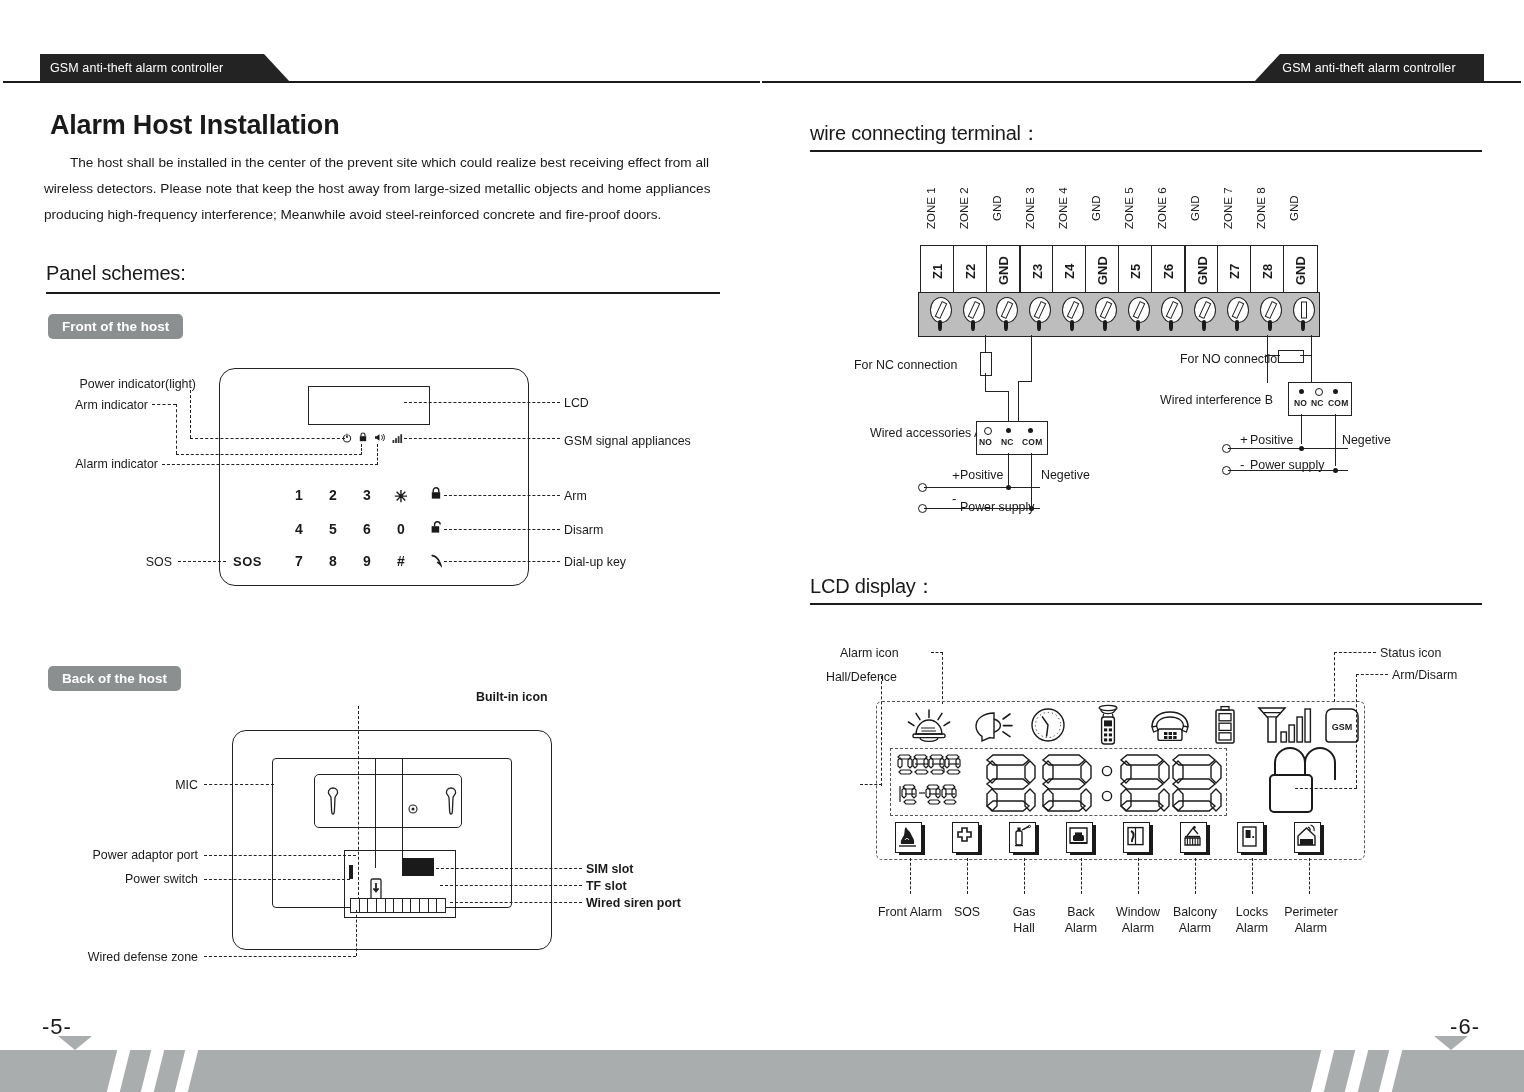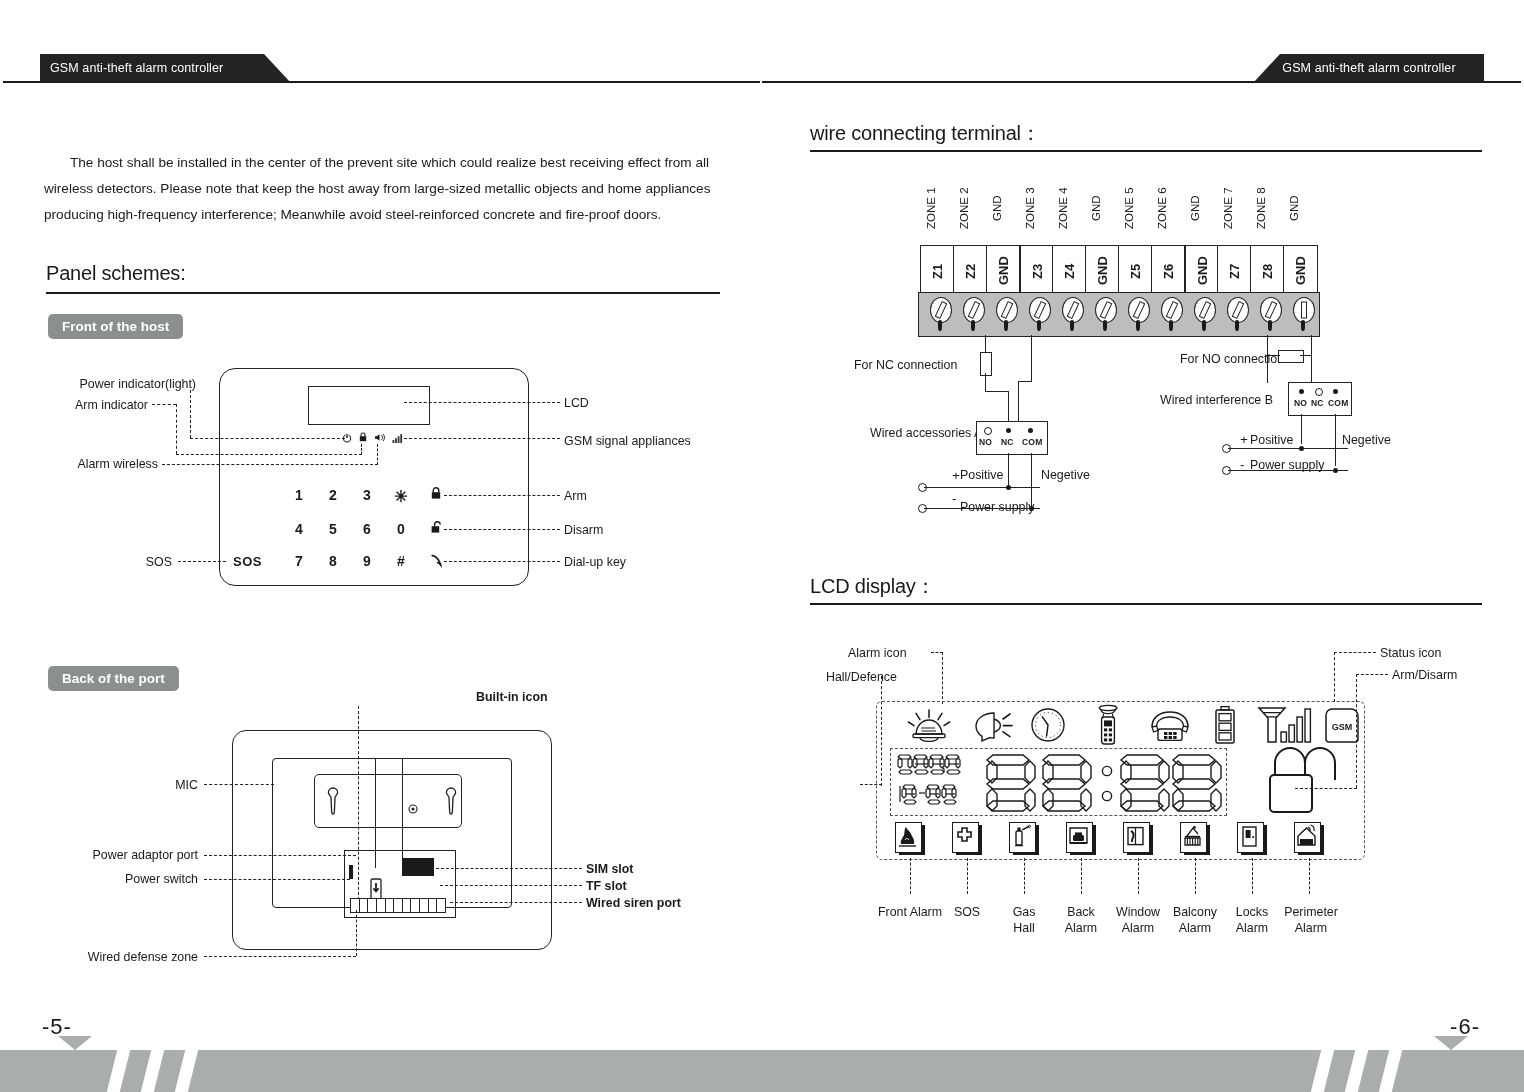--- a/index.html
+++ b/index.html
@@ -101,20 +101,21 @@
 <div class="spread">
 
   <div class="edge-blue l"></div>
   <div class="edge-blue c"></div>
   <div class="edge-blue r"></div>
 
   <div class="page left">
     <div class="hdr-rule" style="left:3px;top:81px;width:757px;"></div>
     <div class="banner left-ban">GSM anti-theft alarm controller</div>
 
+    <h1 class="title">Alarm Host Installation</h1>
 
     <div class="para"><span class="indent"></span><span>The host shall be installed in the center of the prevent site which could realize best receiving effect from all wireless detectors. Please note that keep the host away from large-sized metallic objects and home appliances producing high-frequency interference; Meanwhile avoid steel-reinforced concrete and fire-proof doors.</span></div>
 
     <h2 class="sec" style="left:46px;top:262px;">Panel schemes:</h2>
     <div class="sec-rule" style="left:46px;top:292px;width:674px;"></div>
 
     <div class="pill" style="left:48px;top:314px;">Front of the host</div>
 
     <div class="panel" style="left:219px;top:368px;width:308px;height:216px;"></div>
     <div class="lcdbox" style="left:308px;top:386px;width:120px;height:37px;"></div>
@@ -177,21 +178,21 @@
     <div class="key" style="left:356px;top:553px;">9</div>
     <div class="key" style="left:390px;top:553px;">#</div>
     <div class="ind" style="left:430px;top:553px;">
       <svg width="14" height="14" viewBox="0 0 14 14">
           <path d="M2.2 2.6c2.4 0.2 5.6 2.6 7.4 6.4 0.6 1.2 1 2.2 1.2 3.2-1.2-1.4-2.2-2.2-3.2-2.6" fill="none" stroke="#1a1a1a" stroke-width="1.6" stroke-linecap="round"></path>
         </svg>
     </div>
 
     <div class="lbl r" style="left:0px;top:377px;width:196px;">Power  indicator(light)</div>
     <div class="lbl r" style="left:0px;top:398px;width:148px;">Arm indicator</div>
-    <div class="lbl r" style="left:0px;top:457px;width:158px;">Alarm wireless</div>
+    <div class="lbl r" style="left:0px;top:457px;width:158px;">Alarm indicator</div>
     <div class="lbl r" style="left:0px;top:555px;width:172px;">SOS</div>
 
     <div class="dash-v" style="left:190px;top:390px;height:48px;"></div>
     <div class="dash-h" style="left:190px;top:438px;width:155px;"></div>
     <div class="dash-h" style="left:152px;top:404px;width:24px;"></div>
     <div class="dash-v" style="left:176px;top:404px;height:50px;"></div>
     <div class="dash-h" style="left:176px;top:454px;width:186px;"></div>
     <div class="dash-v" style="left:361px;top:444px;height:11px;"></div>
     <div class="dash-h" style="left:162px;top:464px;width:216px;"></div>
     <div class="dash-v" style="left:377px;top:444px;height:21px;"></div>
@@ -202,21 +203,21 @@
     <div class="lbl" style="left:564px;top:489px;">Arm</div>
     <div class="lbl" style="left:564px;top:523px;">Disarm</div>
     <div class="lbl" style="left:564px;top:555px;">Dial-up key</div>
 
     <div class="dash-h" style="left:404px;top:402px;width:156px;"></div>
     <div class="dash-h" style="left:404px;top:438px;width:156px;"></div>
     <div class="dash-h" style="left:444px;top:495px;width:116px;"></div>
     <div class="dash-h" style="left:444px;top:529px;width:116px;"></div>
     <div class="dash-h" style="left:444px;top:561px;width:116px;"></div>
 
-    <div class="pill" style="left:48px;top:666px;">Back of the port</div>
+    <div class="pill" style="left:48px;top:666px;">Back of the host</div>
 
     <div class="lbl" style="left:476px;top:690px;font-weight:bold;">Built-in icon</div>
     <div class="dash-v" style="left:358px;top:706px;height:204px;"></div>
 
     <div class="rrect rad" style="left:232px;top:730px;width:318px;height:218px;"></div>
 
     <div class="rrect" style="left:272px;top:758px;width:238px;height:148px;border-radius:4px;"></div>
 
     <div class="rrect" style="left:314px;top:774px;width:146px;height:52px;border-radius:5px;"></div>
     <div class="rrect" style="left:375px;top:758px;width:26px;height:110px;border-left:1.5px solid #222;border-right:1.5px solid #222;border-top:none;border-bottom:none;"></div>
@@ -452,21 +453,21 @@
     <div class="dot" style="left:537px;top:446px;"></div>
     <div class="lbl" style="left:478px;top:458px;font-size:13.5px;">-</div>
     <div class="lbl" style="left:488px;top:458px;">Power supply</div>
     <div class="oterm" style="left:460px;top:466px;"></div>
     <div class="sol-h" style="left:466px;top:470px;width:120px;"></div>
     <div class="dot" style="left:571px;top:468px;"></div>
 
     <h2 class="sec" style="left:48px;top:573px;">LCD display：</h2>
     <div class="sec-rule" style="left:48px;top:603px;width:672px;"></div>
 
-    <div class="lbl" style="left:86px;top:646px;">Alarm icon</div>
+    <div class="lbl" style="left:78px;top:646px;">Alarm icon</div>
     <div class="lbl" style="left:64px;top:670px;">Hall/Defence</div>
     <div class="lbl" style="left:618px;top:646px;">Status icon</div>
     <div class="lbl" style="left:630px;top:668px;">Arm/Disarm</div>
 
     <div class="dash-h" style="left:169px;top:652px;width:12px;"></div>
     <div class="dash-v" style="left:180px;top:652px;height:52px;"></div>
     <div class="dash-h" style="left:98px;top:784px;width:22px;"></div>
     <div class="dash-v" style="left:119px;top:676px;height:110px;"></div>
     <div class="dash-h" style="left:572px;top:652px;width:42px;"></div>
     <div class="dash-v" style="left:572px;top:652px;height:50px;"></div>

